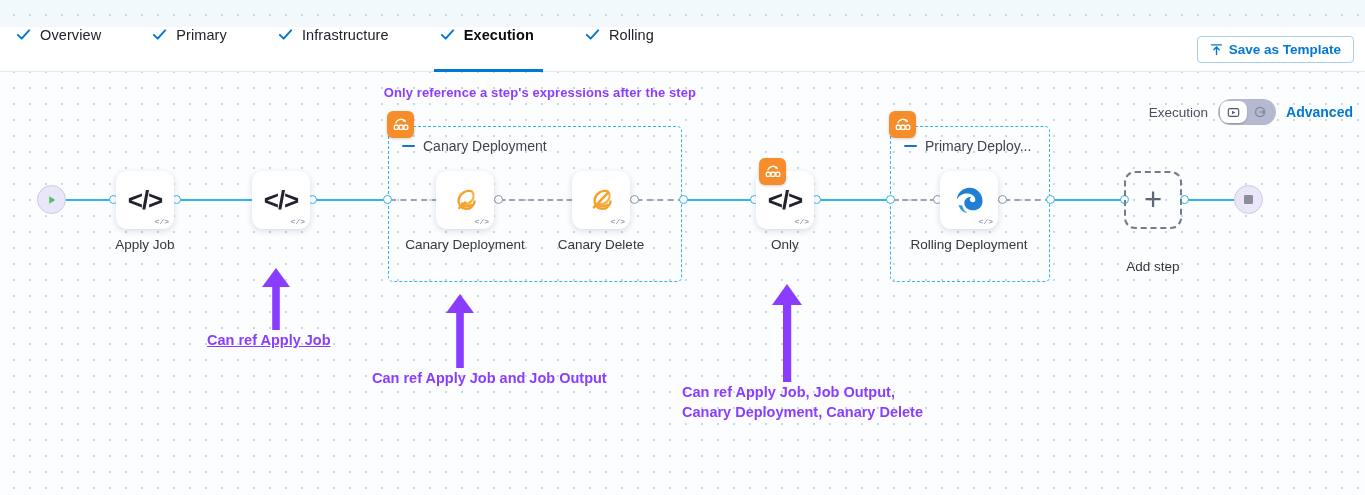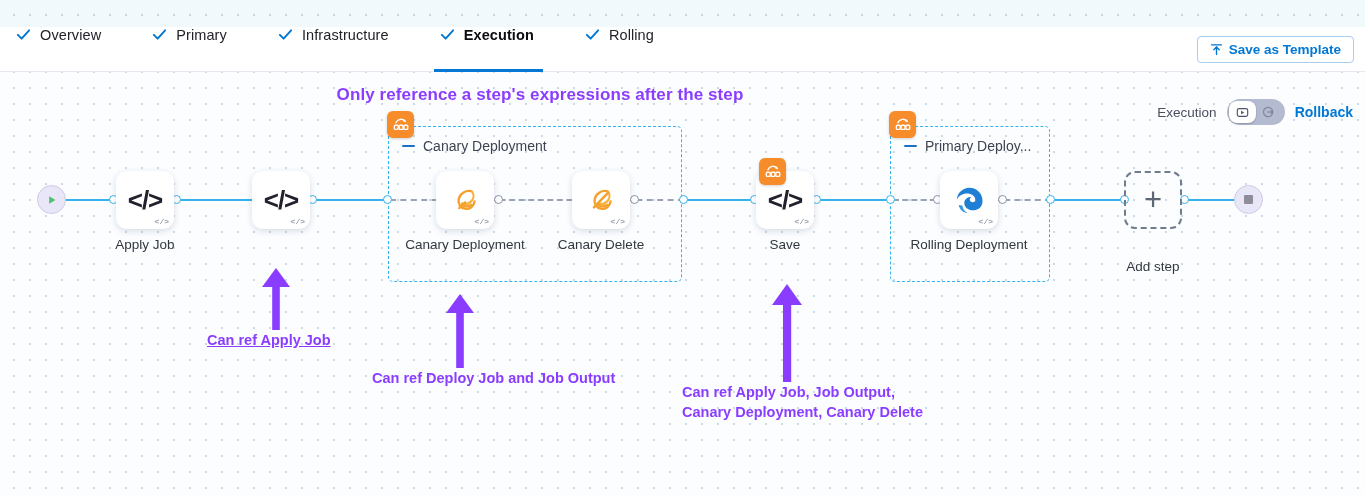--- a/index.html
+++ b/index.html
@@ -56,21 +56,21 @@
     position: absolute; left: 0; top: 72px; width: 1365px; height: 423px;
     background: #fbfdff;
     background-image: radial-gradient(#c9d8e6 1.1px, transparent 1.1px);
     background-size: 16px 16px;
     background-position: 6px 8px;
     overflow: hidden;
   }
 
   .headline {
     position: absolute; left: 0; top: 13px; width: 1080px;
-    text-align: center; font-size: 17px; font-weight: bold;
+    text-align: center; font-size: 13px; font-weight: bold;
     color: #8b3dff; letter-spacing: .1px;
   }
 
   
   .exec-toggle {
     position: absolute; right: 12px; top: 27px;
     display: flex; align-items: center; gap: 10px;
   }
   .exec-label { font-size: 13.5px; color: #4a4f5c; }
   .rollback-label { font-size: 14px; color: #0278d5; font-weight: bold; cursor: pointer; }
@@ -234,21 +234,21 @@
           </svg>
         </div>
         <div class="knob-off">
           <svg width="14" height="14" viewBox="0 0 16 16">
             <circle cx="7" cy="8" r="5.3" fill="none" stroke="#7f889c" stroke-width="1.4"></circle>
             <path d="M6.1 8 H11.6" stroke="#7f889c" stroke-width="1.4" stroke-linecap="round"></path>
             <path d="M10 6.4 L11.9 8 L10 9.6" fill="none" stroke="#7f889c" stroke-width="1.4" stroke-linecap="round" stroke-linejoin="round"></path>
           </svg>
         </div>
       </div>
-      <span class="rollback-label">Rollback</span>
+      <span class="rollback-label">Advanced</span>
     </div>
 
     <div class="group" style="left:388px; top:54px; width:294px; height:156px;">
       <div class="group-badge">
         <svg width="18" height="18" viewBox="0 0 20 20">
           <path d="M4.4 7.6 a5.9 5.9 0 0 1 10.4 -1.4" fill="none" stroke="#ffffff" stroke-width="1.5" stroke-linecap="round"></path>
           <path d="M13.1 3.4 L15.3 5.4 L12.7 6.6" fill="#ffffff"></path>
           <rect x="2.6" y="10.3" width="4.3" height="4.6" rx="1" fill="none" stroke="#ffffff" stroke-width="1.5"></rect>
           <rect x="7.9" y="10.3" width="4.3" height="4.6" rx="1" fill="none" stroke="#ffffff" stroke-width="1.5"></rect>
           <rect x="13.2" y="10.3" width="4.3" height="4.6" rx="1" fill="none" stroke="#ffffff" stroke-width="1.5"></rect>
@@ -368,21 +368,21 @@
       <div class="group-badge" style="left:3px; top:-13px;">
         <svg width="18" height="18" viewBox="0 0 20 20">
           <path d="M4.4 7.6 a5.9 5.9 0 0 1 10.4 -1.4" fill="none" stroke="#ffffff" stroke-width="1.5" stroke-linecap="round"></path>
           <path d="M13.1 3.4 L15.3 5.4 L12.7 6.6" fill="#ffffff"></path>
           <rect x="2.6" y="10.3" width="4.3" height="4.6" rx="1" fill="none" stroke="#ffffff" stroke-width="1.5"></rect>
           <rect x="7.9" y="10.3" width="4.3" height="4.6" rx="1" fill="none" stroke="#ffffff" stroke-width="1.5"></rect>
           <rect x="13.2" y="10.3" width="4.3" height="4.6" rx="1" fill="none" stroke="#ffffff" stroke-width="1.5"></rect>
         </svg>
       </div>
     </div>
-    <div class="node-title" style="left:710px; top:162px;">Save</div>
+    <div class="node-title" style="left:710px; top:162px;">Only</div>
 
     <div class="node" style="left:940px; top:99px;">
       <svg width="33" height="33" viewBox="0 0 36 36">
         <path d="M18 4.2 c-7.3 0 -13.3 5.6 -13.8 12.7 c2.2 -4.3 7 -7.1 12.2 -6.5 c4.5 .5 7.4 3.1 7.9 6.1 c.3 1.9 -.8 3.4 -2.8 3.4 c-1.9 0 -3.2 -1.2 -3.2 -2.9 c0 -1.4 .8 -2.4 2 -3.1 c-4.5 .1 -8 2.8 -8 6.7 c0 4.4 4 8 9.6 8 c6.4 0 10.3 -4.4 10.3 -9.9 c0 -8 -6 -14.5 -14.2 -14.5 Z" fill="#1f7fd4"></path>
         <path d="M6.1 22.9 c1.2 4.9 5 8.4 9.8 8.8 c-3.5 -1.9 -5.5 -5 -5.6 -8.3 c-1.5 .2 -3 -.1 -4.2 -.5 Z" fill="#2f96e0"></path>
       </svg>
       <span class="badge-code">&lt;/&gt;</span>
     </div>
     <div class="node-title" style="left:894px; top:162px; width:150px;">Rolling Deployment</div>
 
@@ -394,21 +394,21 @@
     <svg class="arrow" style="left:260px; top:196px;" width="32" height="62" viewBox="0 0 32 62">
       <rect x="12.2" y="14" width="7.6" height="48" fill="#8b3dff"></rect>
       <path d="M16 0 L30 19 L2 19 Z" fill="#8b3dff"></path>
     </svg>
     <div class="anno-text" style="left:207px; top:258px;text-decoration:underline;">Can ref Apply Job</div>
 
     <svg class="arrow" style="left:444px; top:222px;" width="32" height="74" viewBox="0 0 32 74">
       <rect x="12.2" y="14" width="7.6" height="60" fill="#8b3dff"></rect>
       <path d="M16 0 L30 19 L2 19 Z" fill="#8b3dff"></path>
     </svg>
-    <div class="anno-text" style="left:372px; top:296px;">Can ref Deploy Job and Job Output</div>
+    <div class="anno-text" style="left:372px; top:296px;">Can ref Apply Job and Job Output</div>
 
     <svg class="arrow" style="left:770px; top:212px;" width="34" height="98" viewBox="0 0 34 98">
       <rect x="13" y="16" width="8.2" height="82" fill="#8b3dff"></rect>
       <path d="M17 0 L32 21 L2 21 Z" fill="#8b3dff"></path>
     </svg>
     <div class="anno-text" style="left:682px; top:310px;">Can ref Apply Job, Job Output,
 Canary Deployment, Canary Delete</div>
 
   </div>
 </div>

